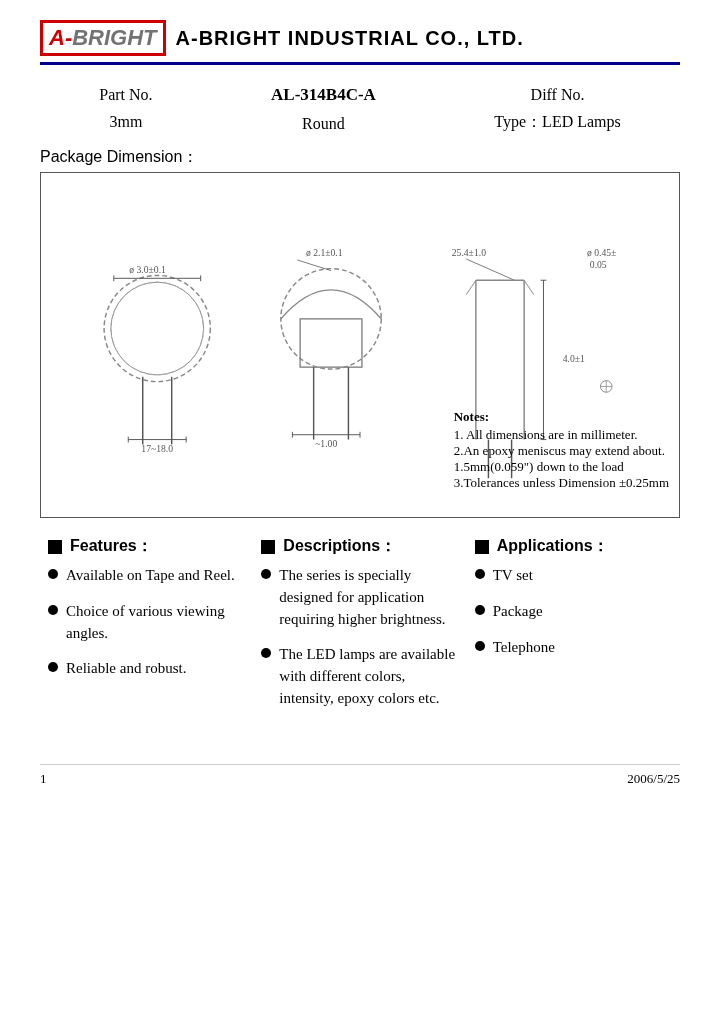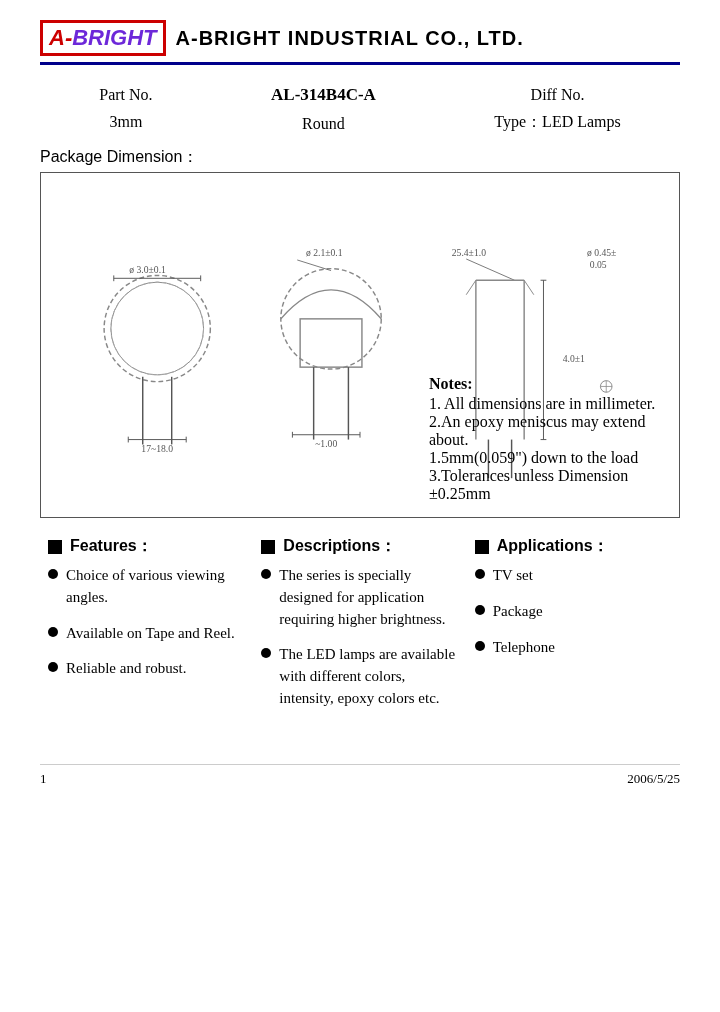--- a/index.html
+++ b/index.html
@@ -21,21 +21,21 @@
       padding-bottom: 6px;
       margin-bottom: 16px;
     }
     .logo-box {
       border: 3px solid #CC0000;
       padding: 2px 6px;
       margin-right: 10px;
       display: inline-block;
     }
     .logo-a { color: #CC0000; font-weight: bold; font-size: 22px; font-style: italic; font-family: Arial, sans-serif; }
-    .logo-bright { color: #6d28d9; font-weight: bold; font-size: 22px; font-style: italic; font-family: Arial, sans-serif; }
+    .logo-bright { color: #737373; font-weight: bold; font-size: 22px; font-style: italic; font-family: Arial, sans-serif; }
     .company-name {
       font-size: 20px;
       font-weight: bold;
       font-family: Arial, sans-serif;
       letter-spacing: 1px;
     }
 
     
     .part-info {
       display: flex;
@@ -125,23 +125,23 @@
       display: flex;
       justify-content: space-between;
       margin-top: 40px;
       font-size: 13px;
       border-top: 1px solid #ccc;
       padding-top: 6px;
     }
 
     .notes-box {
       position: absolute;
-      bottom: 14px;
+      bottom: 26px;
       right: 10px;
-      font-size: 16px;
+      font-size: 13px;
       text-align: left;
       max-width: 240px;
     }
     .notes-box .notes-title { font-weight: bold; margin-bottom: 2px; }
   </style>
 </head>
 <body>
 
 <div class="header">
   <div class="logo-box">
@@ -243,25 +243,25 @@
 
 <div class="bottom-section">
 
   <div class="col">
     <div class="col-header">
       <span class="black-square"></span>
       <span>Features：</span>
     </div>
     <div class="bullet-item">
       <span class="bullet-circle"></span>
+      <span class="bullet-text">Available on Tape and Reel.</span>
+    </div>
+    <div class="bullet-item">
+      <span class="bullet-circle"></span>
       <span class="bullet-text">Choice of various viewing angles.</span>
-    </div>
-    <div class="bullet-item">
-      <span class="bullet-circle"></span>
-      <span class="bullet-text">Available on Tape and Reel.</span>
     </div>
     <div class="bullet-item">
       <span class="bullet-circle"></span>
       <span class="bullet-text">Reliable and robust.</span>
     </div>
   </div>
 
   <div class="col">
     <div class="col-header">
       <span class="black-square"></span>

